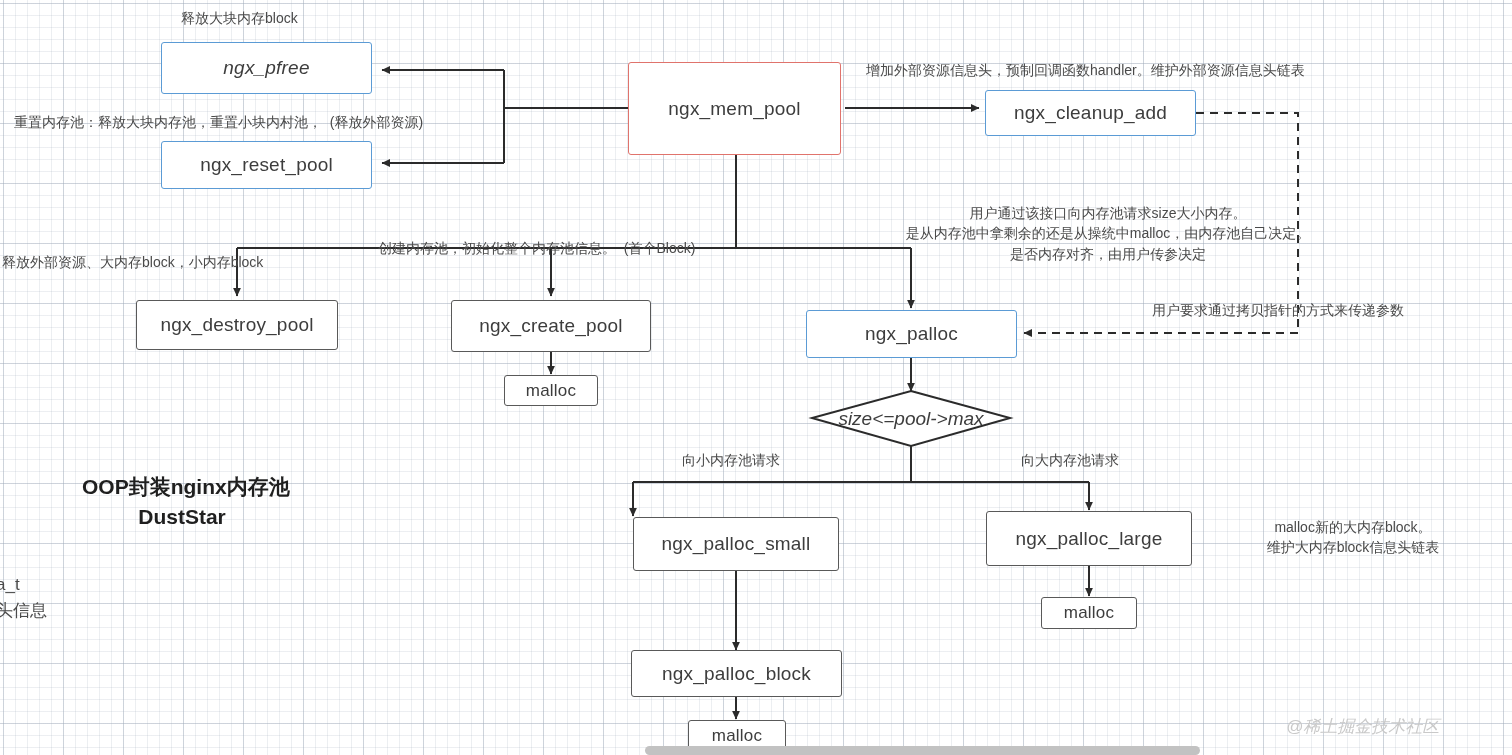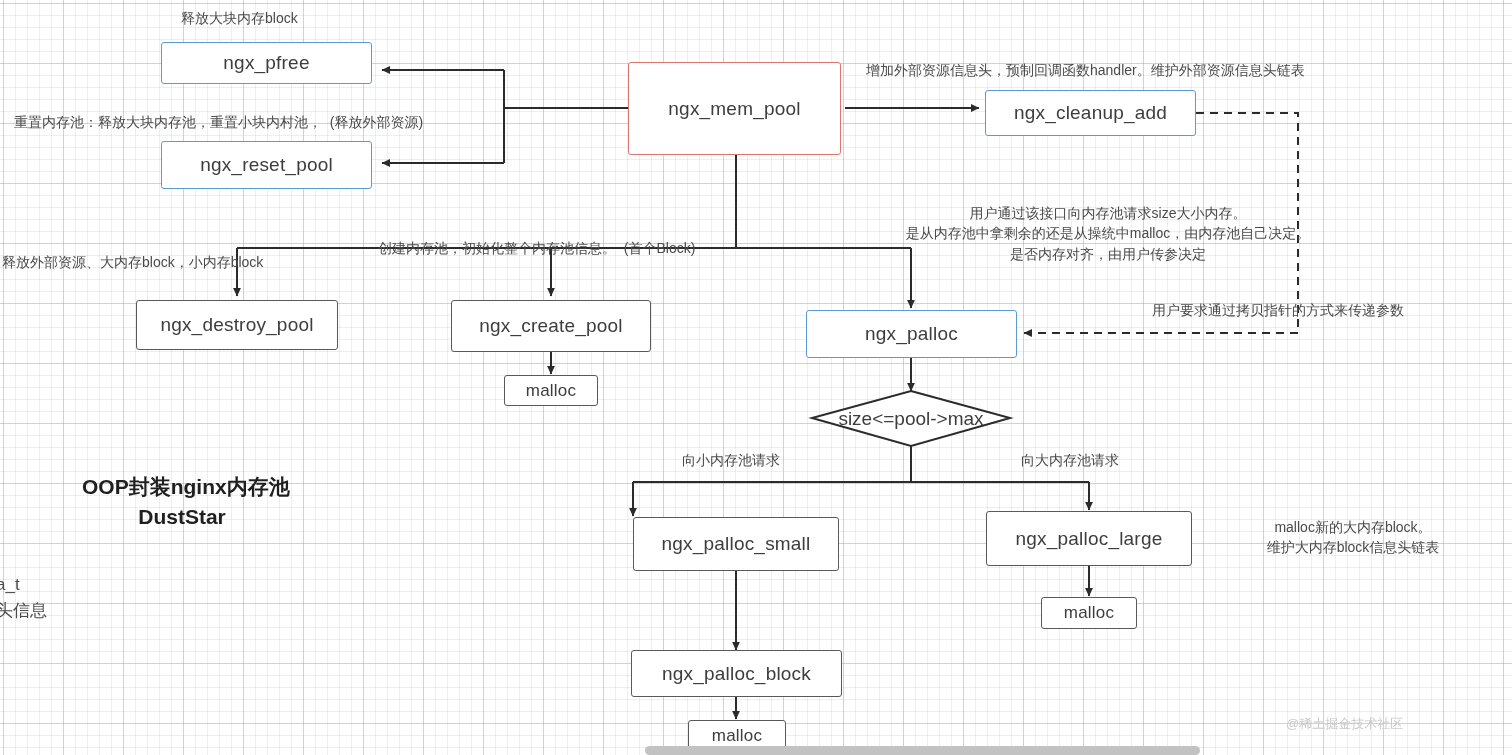--- a/index.html
+++ b/index.html
@@ -43,20 +43,21 @@
     letter-spacing: 0.2px;
     white-space: nowrap;
   }
   .node.blue { border-color: #5b9bd5; }
   .node.red  { border-color: #e0736c; }
   .node.small { font-size: 17px; }
 
   .diamond {
     position: absolute;
     box-sizing: border-box;
+    font-style: italic;
   }
   .diamond .dtext {
     position: absolute;
     left: 0; top: 0;
     width: 100%; height: 100%;
     display: flex;
     align-items: center;
     justify-content: center;
     color: #3d3d3d;
     font-size: 19px;
@@ -86,22 +87,23 @@
     position: absolute;
     color: #4a4a4a;
     font-size: 17px;
     line-height: 1.5;
     white-space: pre;
   }
 
   .watermark {
     position: absolute;
     color: #c9c9c9;
-    font-size: 13px;
+    font-size: 17px;
     white-space: nowrap;
+    font-style: italic;
   }
 
   #hscroll {
     position: absolute;
     left: 645px;
     bottom: 0px;
     width: 555px;
     height: 9px;
     background: #c2c2c2;
     border-radius: 5px;
@@ -160,21 +162,21 @@
 
     <g stroke="#2b2b2b" stroke-width="2" fill="none" stroke-dasharray="8,6">
       <path d="M 1196,113 L 1298,113 L 1298,333 L 1024,333" marker-end="url(#arrow)"></path>
     </g>
 
     <g stroke="#2b2b2b" stroke-width="2" fill="#ffffff">
       <path d="M 911,391 L 1010,418 L 911,446 L 812,418 Z"></path>
     </g>
   </svg>
 
-  <div class="node blue" style="left:161px; top:42px; width:211px; height:42px;">
+  <div class="node blue" style="left:161px; top:42px; width:211px; height:52px;font-style:italic;">
     <span>ngx_pfree</span>
   </div>
 
   <div class="node blue" style="left:161px; top:141px; width:211px; height:48px;">
     <span>ngx_reset_pool</span>
   </div>
 
   <div class="node red" style="left:628px; top:62px; width:213px; height:93px;">
     <span>ngx_mem_pool</span>
   </div>

